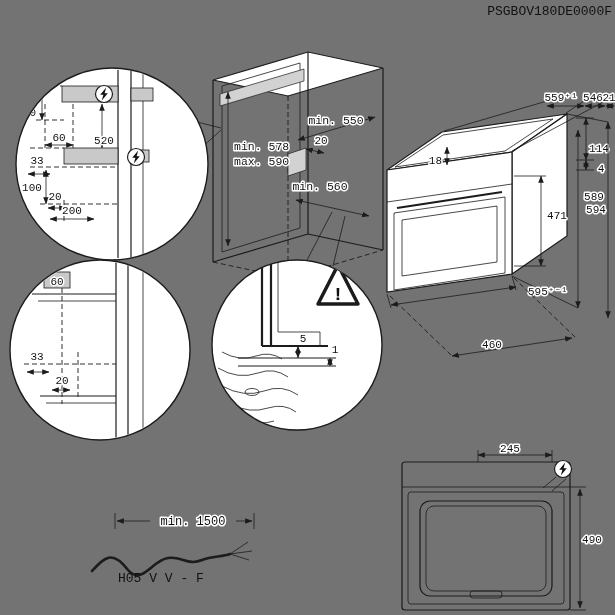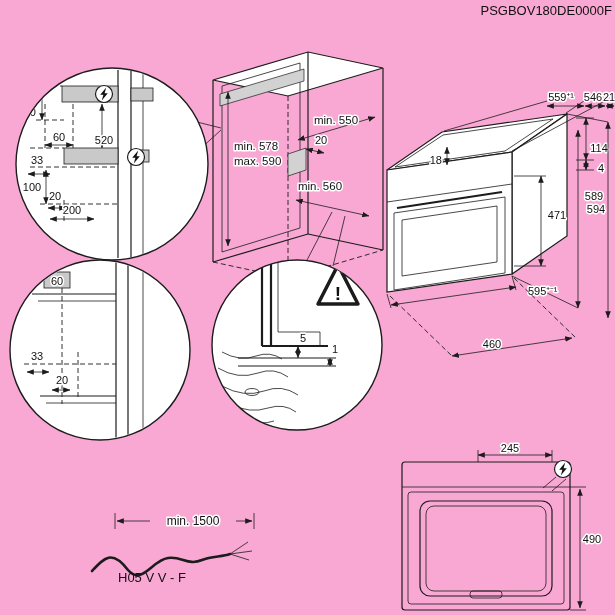--- a/index.html
+++ b/index.html
@@ -1,17 +1,17 @@
 <!DOCTYPE html>
 <html><head>
 <meta charset="utf-8">
 <style>
   html,body{margin:0;padding:0;background:#fff;}
-  #page{position:relative;width:615px;height:615px;background:#f9a8d4;overflow:hidden;
-        font-family:Liberation Sans, sans-serif;}
+  #page{position:relative;width:615px;height:615px;background:#737373;overflow:hidden;
+        font-family:Liberation Mono, monospace;}
   svg{display:block;}
   .ln{stroke:#1c1c1c;stroke-width:1.2;fill:none;}
   .thin{stroke:#1c1c1c;stroke-width:0.8;fill:none;}
   .thick{stroke:#1c1c1c;stroke-width:2.2;fill:none;}
   .dash{stroke:#1c1c1c;stroke-width:0.9;fill:none;stroke-dasharray:5 3;}
   .face{fill:#ffffff;stroke:#1c1c1c;stroke-width:1.2;}
   .gray{fill:#c9c9c9;stroke:#1c1c1c;stroke-width:0.8;}
   .grayband{fill:#d2d2d2;stroke:#1c1c1c;stroke-width:0.7;}
   .dim{font-size:11px;fill:#111;paint-order:stroke;stroke:#fff;stroke-width:3px;stroke-linejoin:round;}
   .dimbig{font-size:11.5px;fill:#111;paint-order:stroke;stroke:#fff;stroke-width:3px;stroke-linejoin:round;}

